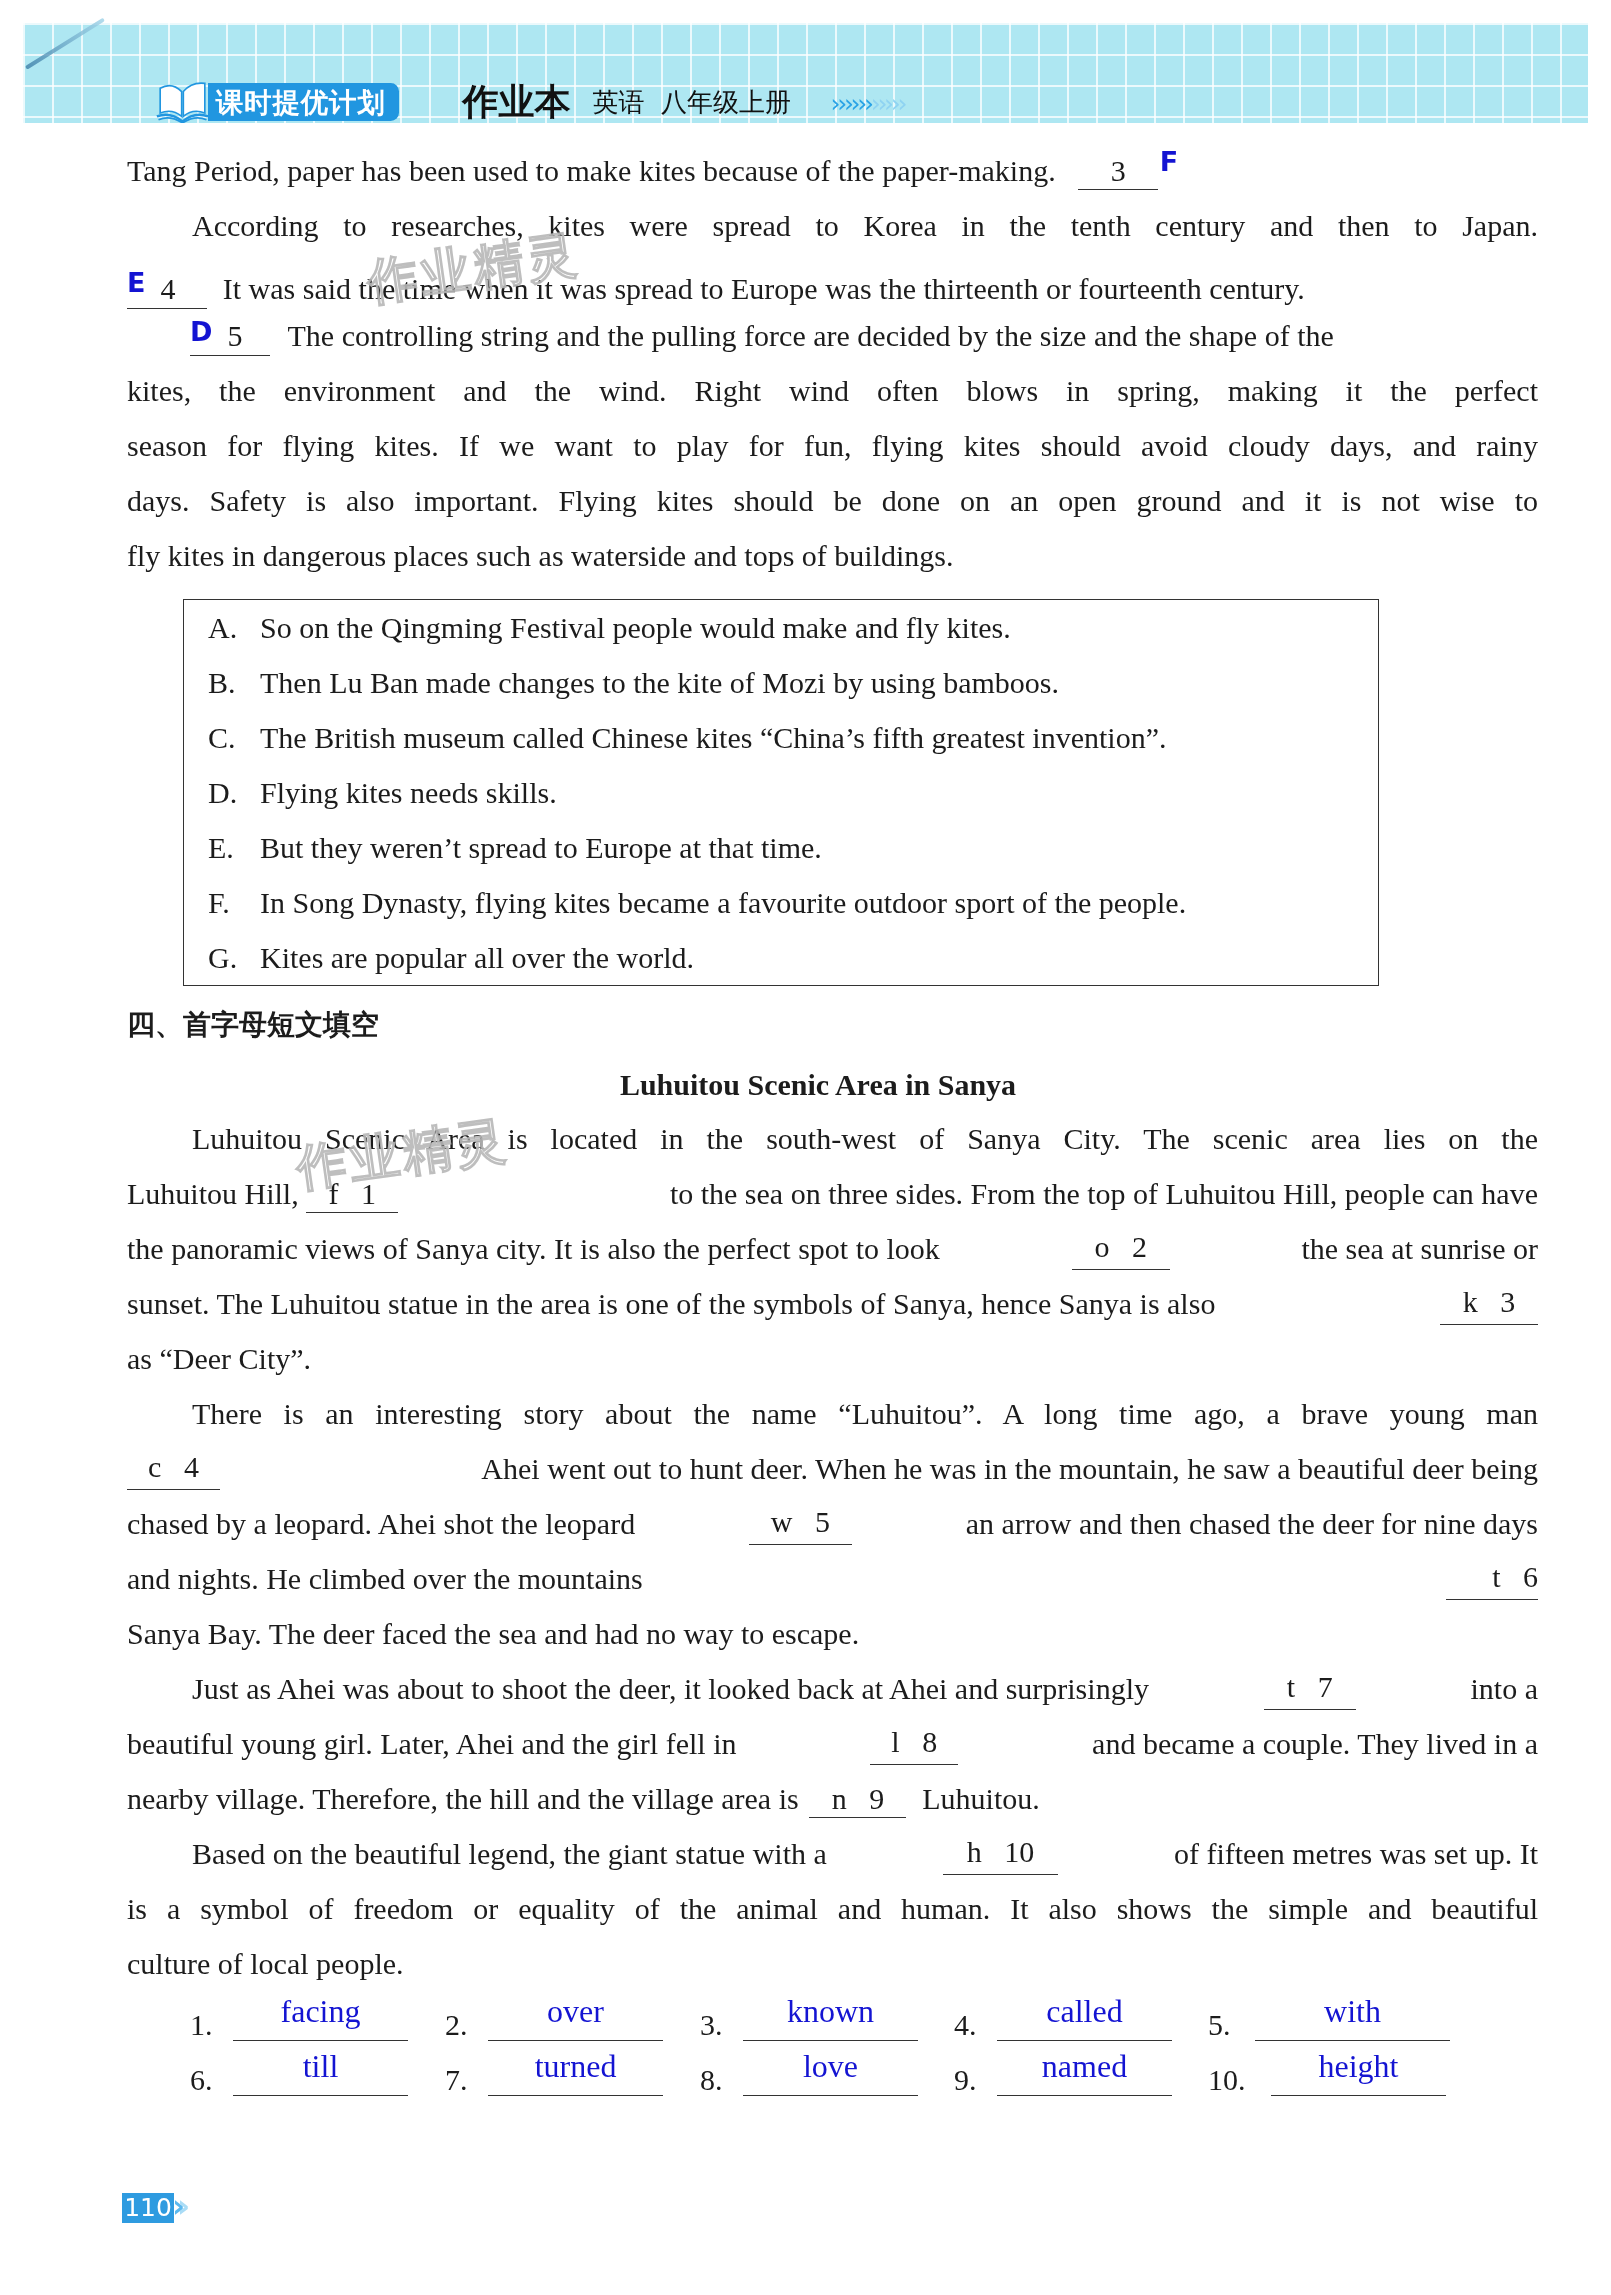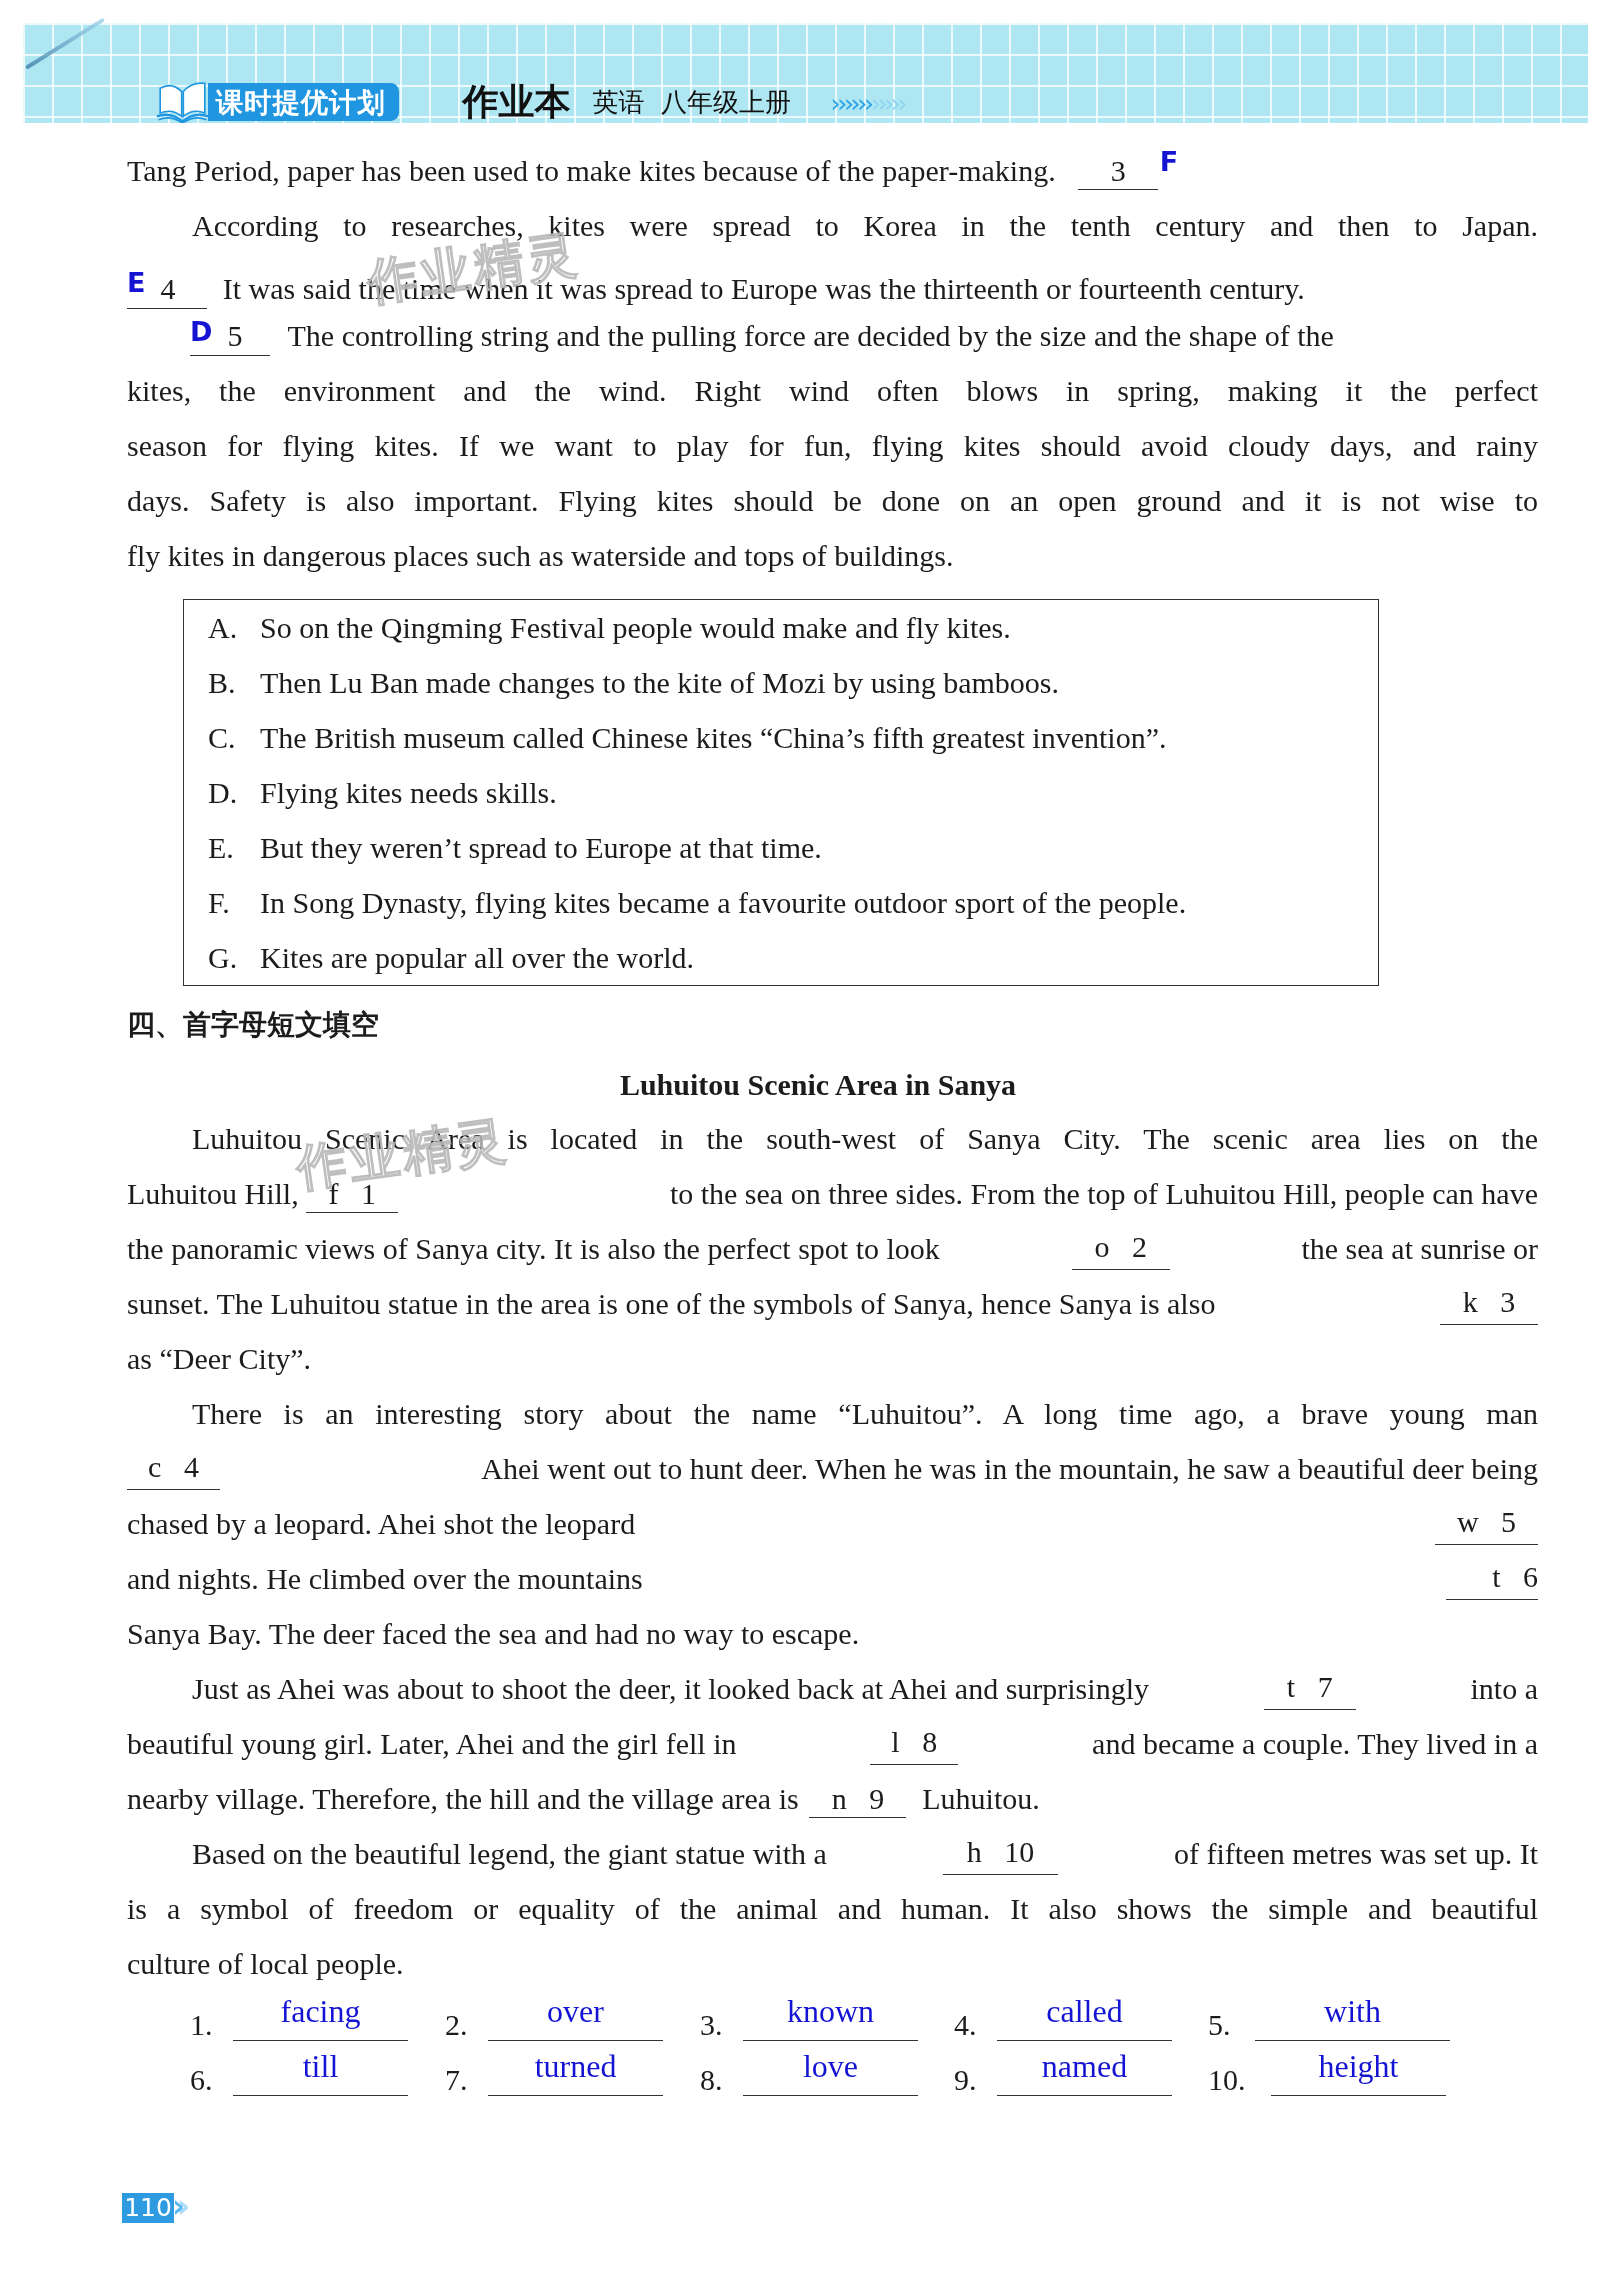--- a/index.html
+++ b/index.html
@@ -177,20 +177,21 @@
 <div class="line" style="top:1338px;">as “Deer City”.</div>
 
 <div class="line justify indent" style="top:1393px;">There is an interesting story about the name “Luhuitou”. A long time ago, a brave young man</div>
 <div class="line" style="top:1448px;display:flex;justify-content:space-between;">
   <span class="blank" style="width:93px;white-space:pre;">c   4</span>
   <span>Ahei went out to hunt deer. When he was in the mountain, he saw a beautiful deer being</span>
 </div>
 <div class="line" style="top:1503px;display:flex;justify-content:space-between;">
   <span>chased by a leopard. Ahei shot the leopard</span>
   <span class="blank" style="width:103px;white-space:pre;">w   5</span>
+  <span>an arrow and then chased the deer for nine days</span>
 </div>
 <div class="line" style="top:1558px;display:flex;justify-content:space-between;">
   <span>and nights. He climbed over the mountains</span>
   <span class="blank" style="width:92px;white-space:pre;text-align:right;">t   6</span>
 </div>
 <div class="line" style="top:1613px;">Sanya Bay. The deer faced the sea and had no way to escape.</div>
 
 <div class="line" style="top:1668px;left:192px;width:1346px;display:flex;justify-content:space-between;">
   <span>Just as Ahei was about to shoot the deer, it looked back at Ahei and surprisingly</span>
   <span class="blank" style="width:92px;white-space:pre;">t   7</span>

